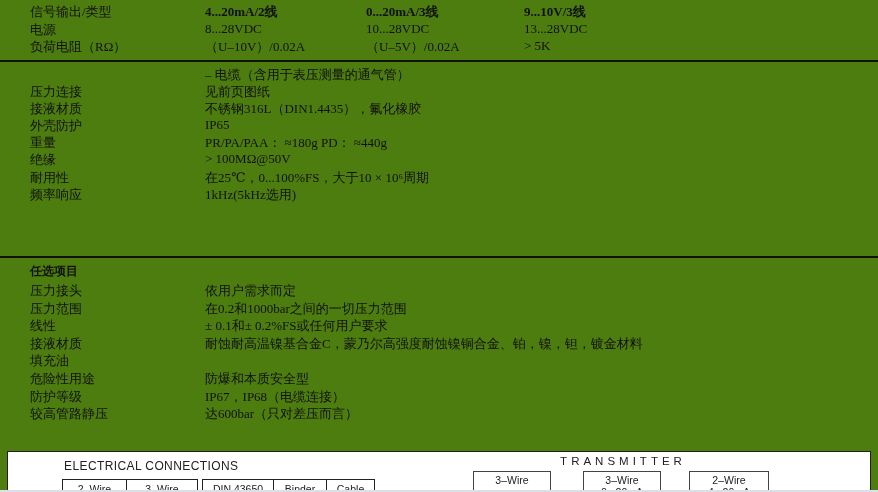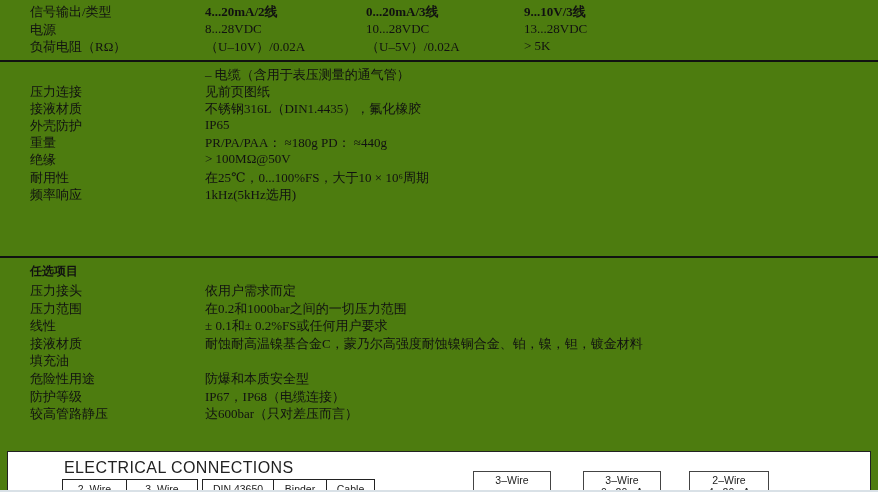--- a/index.html
+++ b/index.html
@@ -26,21 +26,21 @@
   .sec-title { position:absolute; top:263px; left:30px; font-weight:bold; font-size:12px; }
   .specs2 { position:absolute; top:281px; left:0; width:788px; }
   .specs2 .row { height:17.6px; }
 
   
   .bottom-panel {
     position:absolute; left:7px; top:451px; width:864px; height:60px;
     border:1.5px solid #222; background:#fff;
     font-family:"Liberation Sans","DejaVu Sans",sans-serif;
   }
-  .ec-title { position:absolute; left:56px; top:7px; font-size:16px; letter-spacing:0.4px; color:#222; }
+  .ec-title { position:absolute; left:56px; top:7px; font-size:12px; letter-spacing:0.4px; color:#222; }
   .mini-table { position:absolute; top:27px; display:flex; border:1.5px solid #222; height:22px; }
   .mini-table .cell {
     border-right:1.5px solid #222; text-align:center; font-size:10.5px;
     padding-top:2.5px; color:#222;
   }
   .mini-table .cell:last-child { border-right:none; }
   .wire-table { left:54px; }
   .conn-table { left:194px; }
   .trans-title { position:absolute; left:450px; top:3px; width:330px; text-align:center;
                  font-size:11.5px; letter-spacing:4px; color:#222; }
@@ -160,20 +160,21 @@
       <div class="cell" style="width:64px">2–Wire</div>
       <div class="cell" style="width:70px">3–Wire</div>
     </div>
 
     <div class="mini-table conn-table">
       <div class="cell" style="width:71px">DIN 43650</div>
       <div class="cell" style="width:53px">Binder</div>
       <div class="cell" style="width:47px">Cable</div>
     </div>
 
+    <div class="trans-title">TRANSMITTER</div>
 
     <div class="t-box t-box1">
       <div>3–Wire</div>
       <div></div>
     </div>
     <div class="t-box t-box2">
       <div>3–Wire</div>
       <div>0...20mA</div>
     </div>
     <div class="t-box t-box3">

